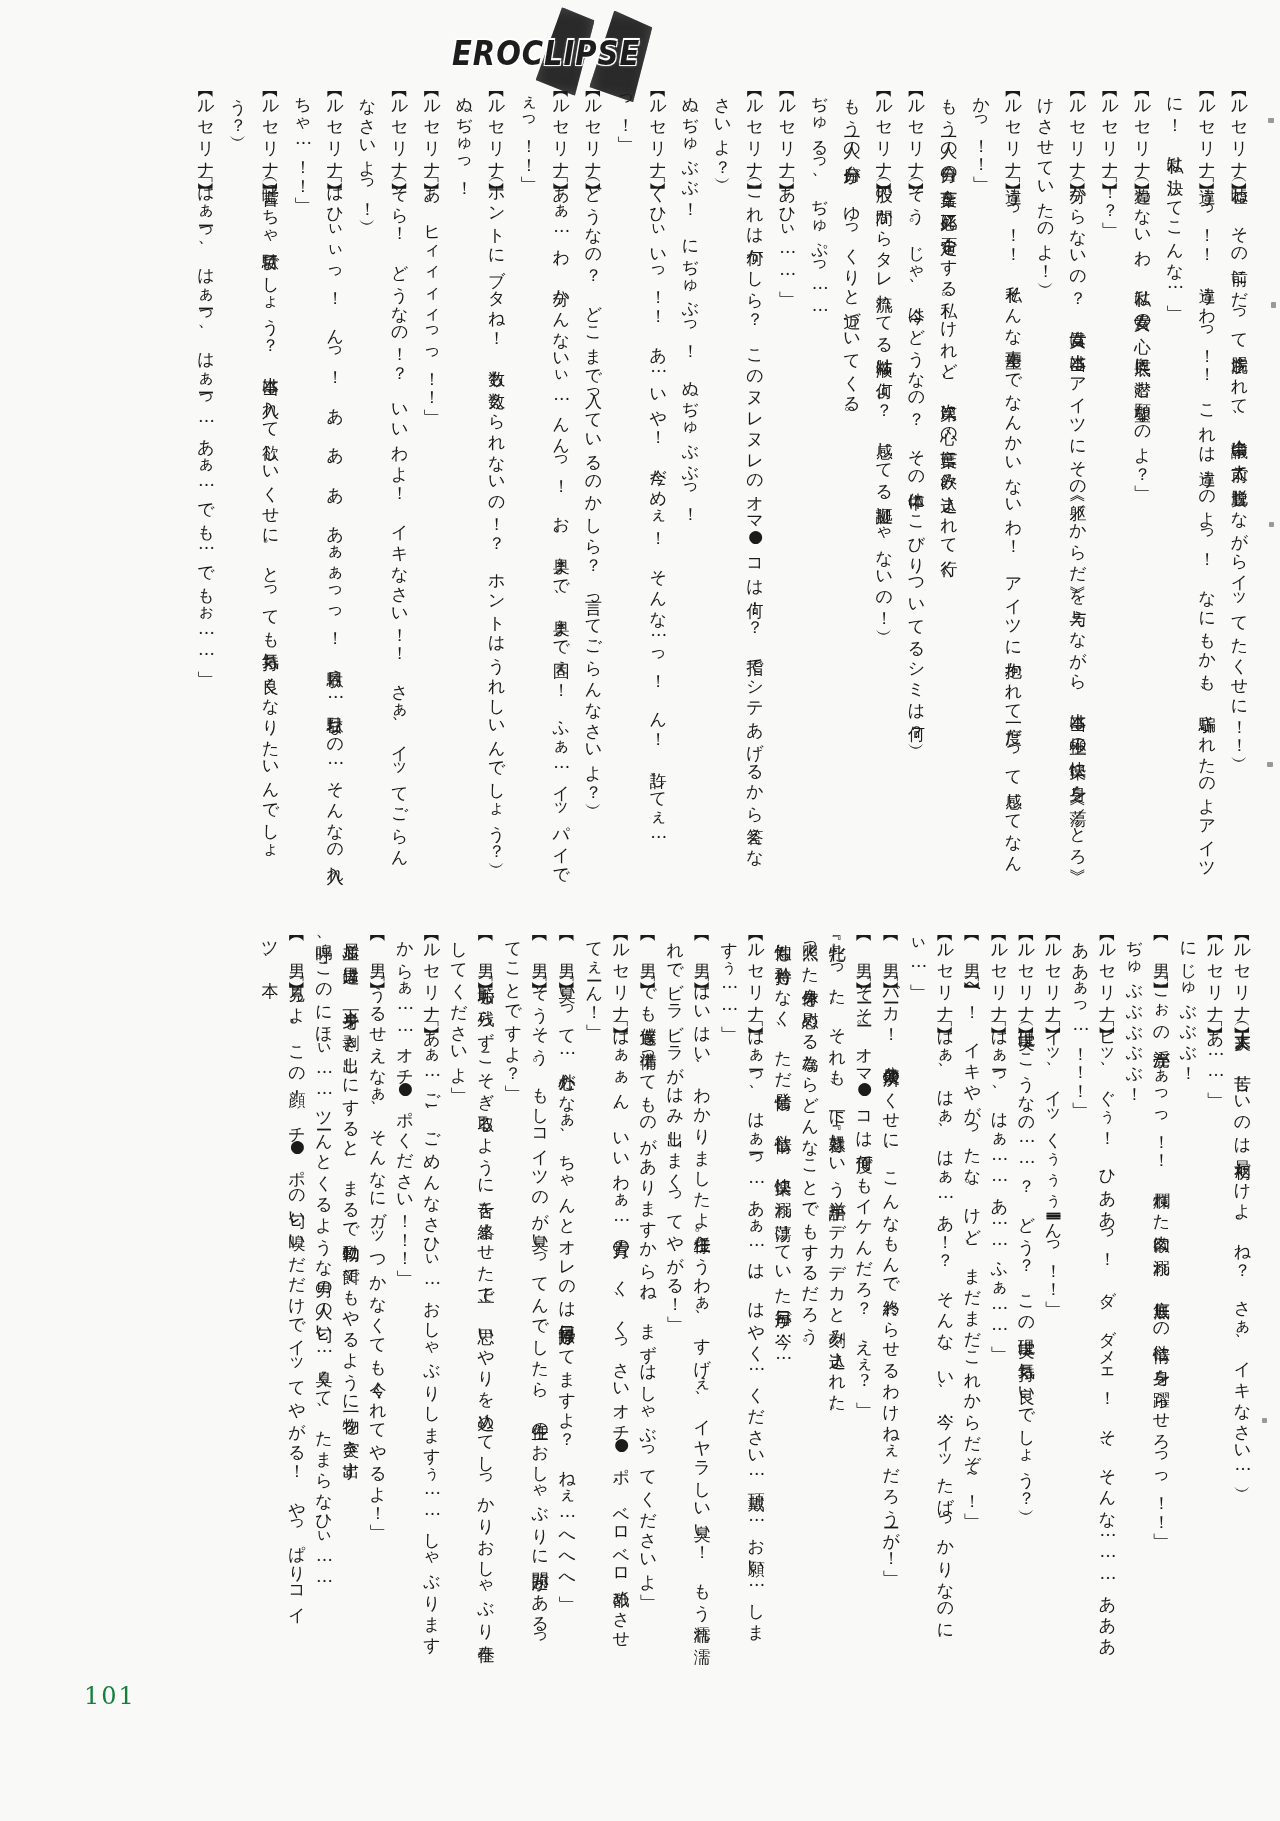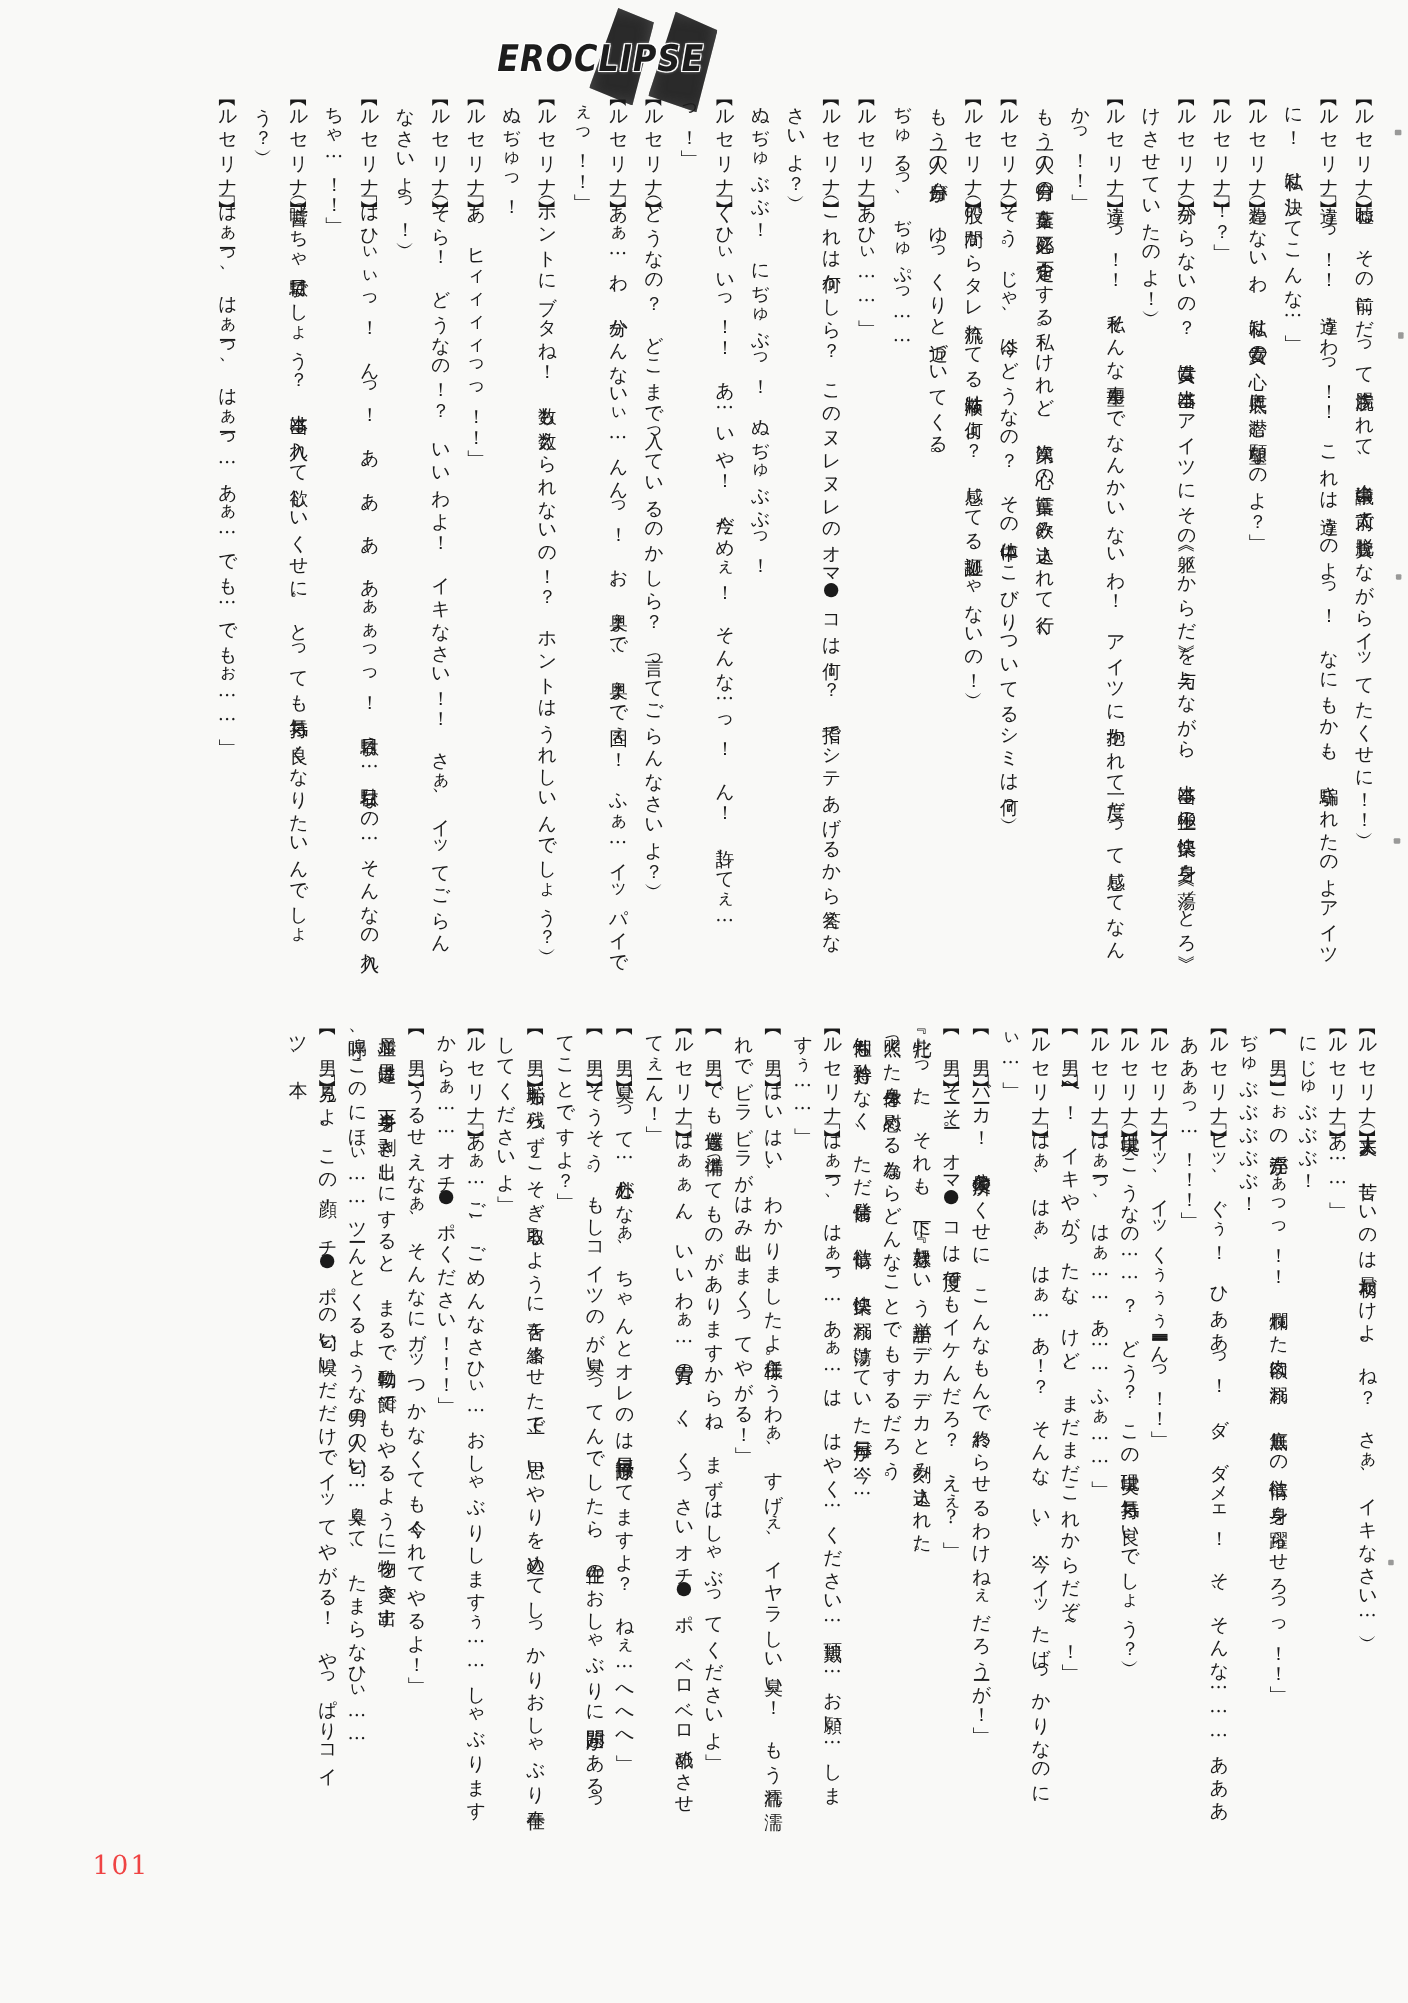--- a/index.html
+++ b/index.html
@@ -84,21 +84,21 @@
     line-height: 1.59;
     letter-spacing: 1.5px;
   }
   
   .page-number {
     position: absolute;
     left: 84px;
     top: 1682px;
     font-size: 24px;
     letter-spacing: 2px;
-    color: #ef4444;
+    color: #15803d;
     font-family: "DejaVu Serif", "Liberation Serif", serif;
   }
   
   .speck {
     position: absolute;
     background: #4a4a4a;
     opacity: 0.55;
     border-radius: 1px;
   }
   .speck.s1 { left: 1268px; top: 118px;  width: 6px; height: 5px; }

